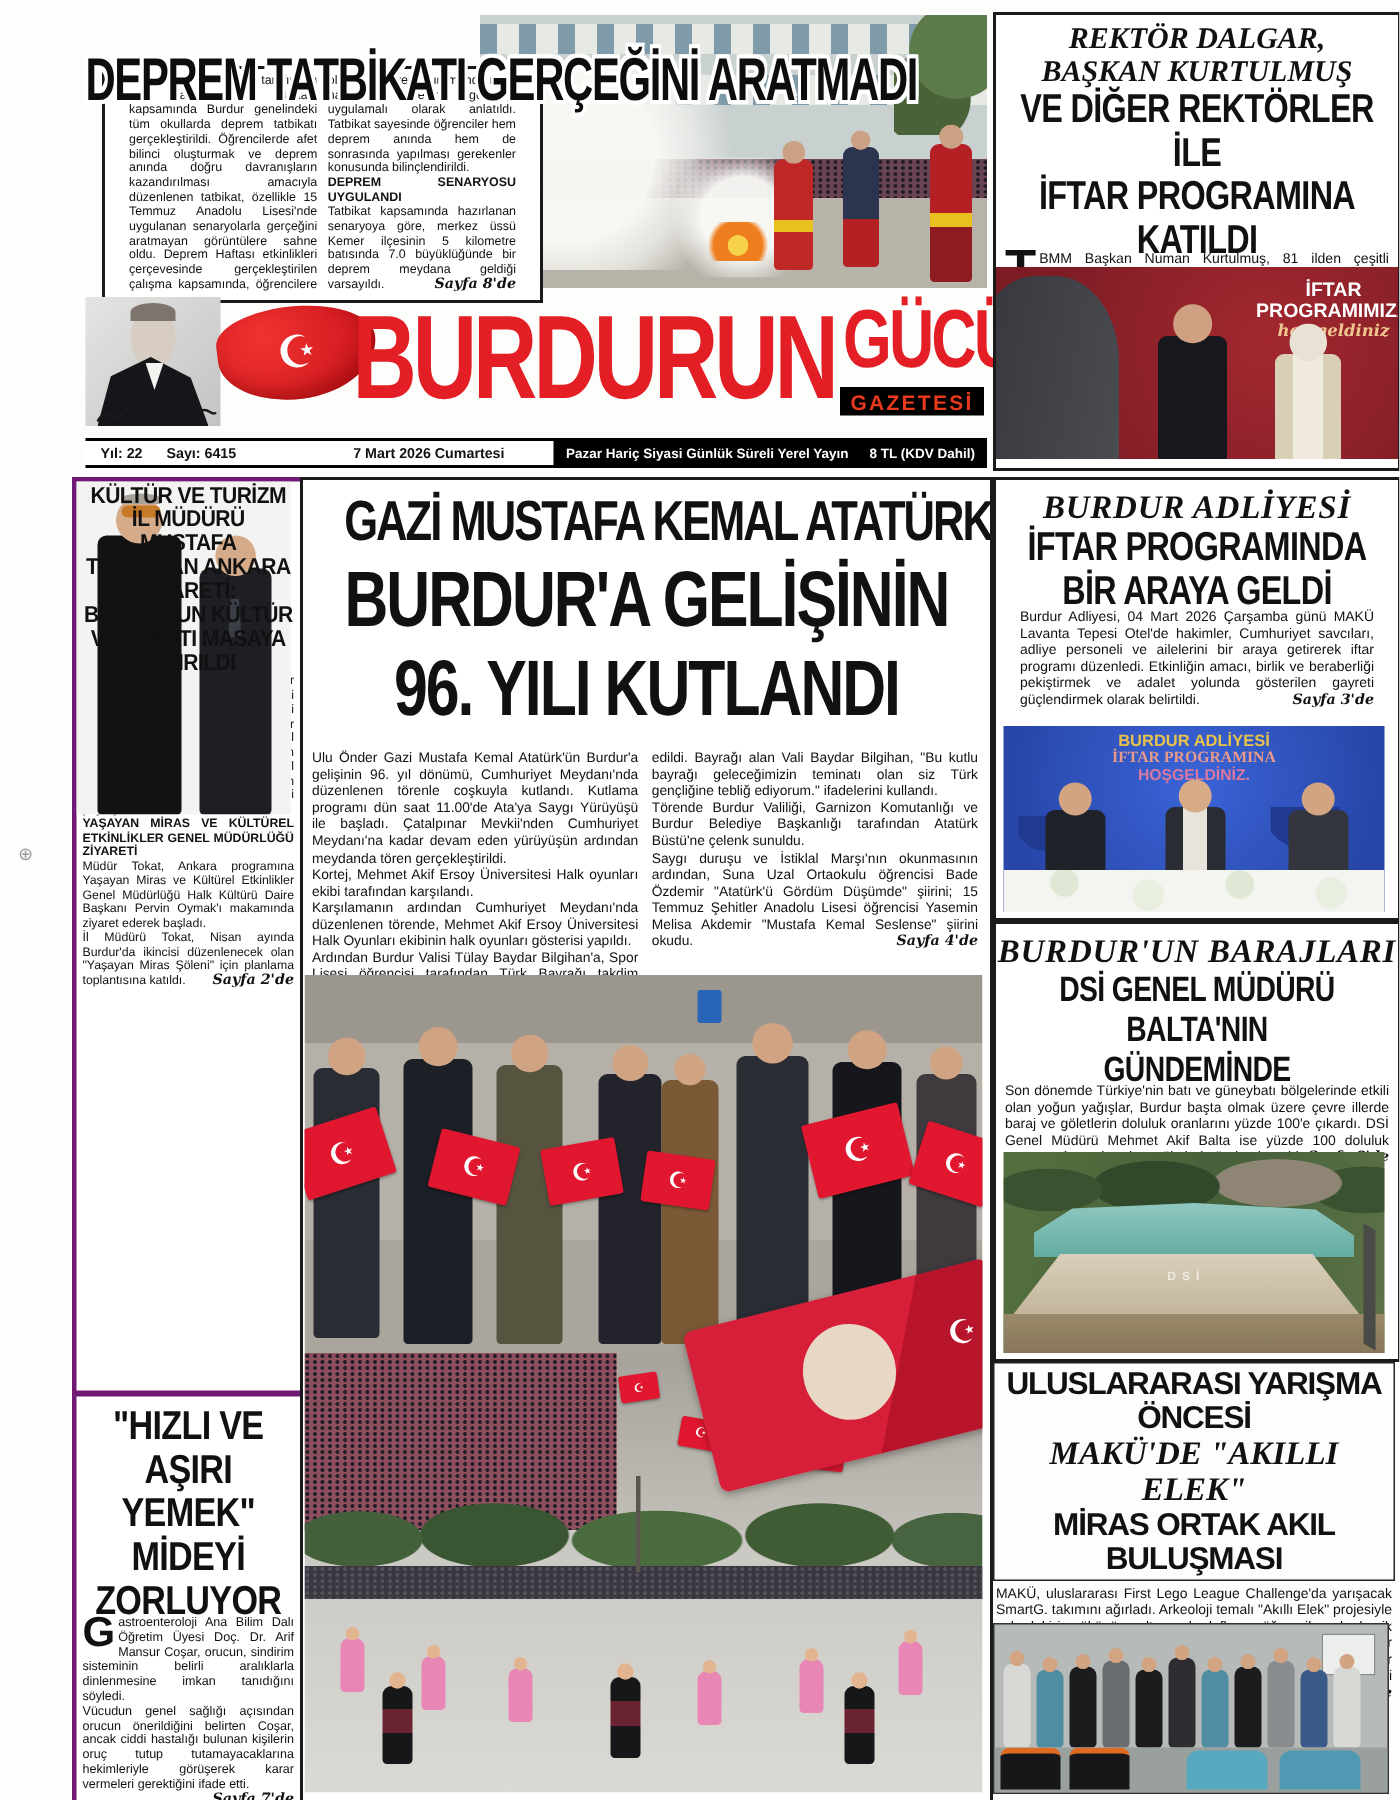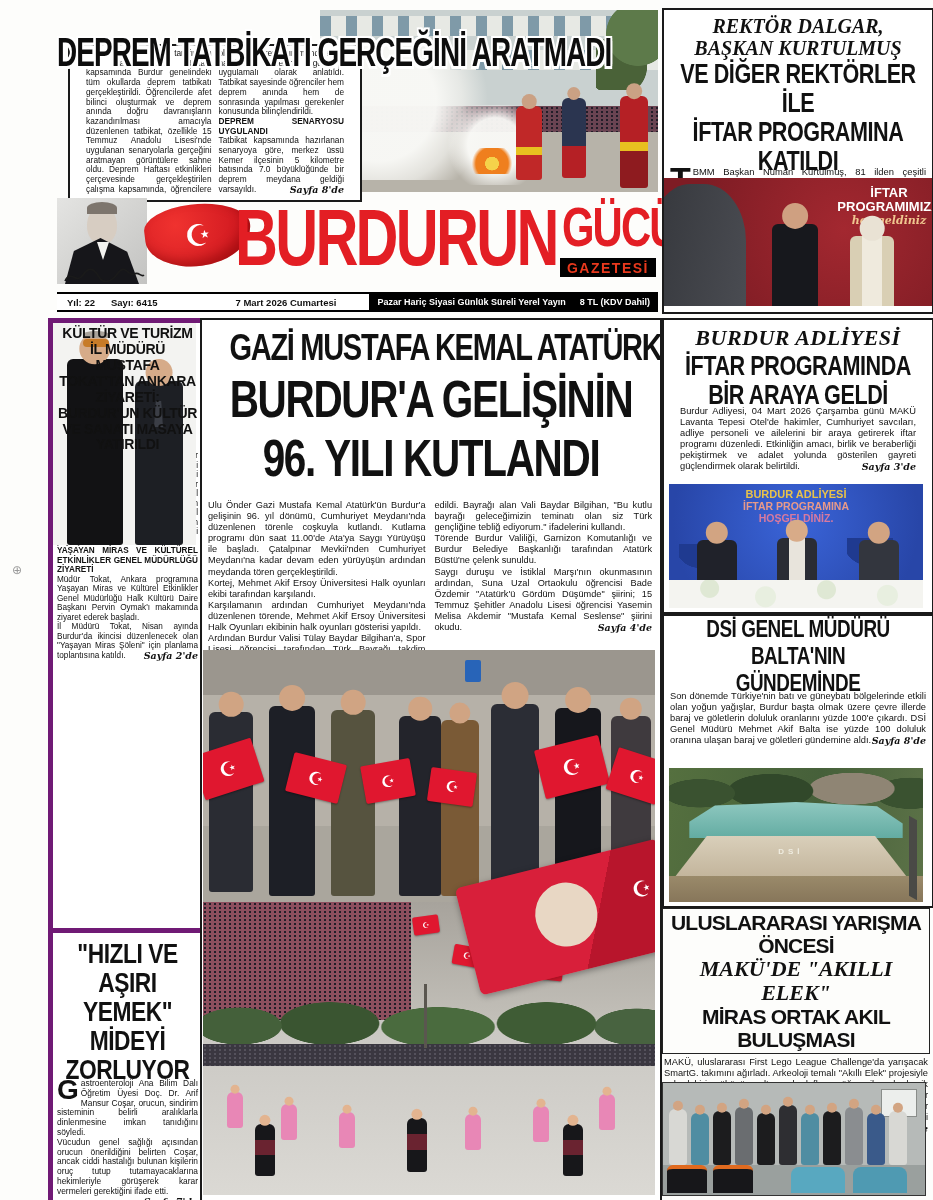--- a/index.html
+++ b/index.html
@@ -1,20 +1,20 @@
 <!DOCTYPE html>
 <html><head>
 <meta charset="utf-8">
 <style>
   html,body{margin:0;padding:0;background:#ffffff;}
   .page{position:relative;width:933px;height:1200px;background:#fdfdfb;overflow:hidden;
         font-family:"Liberation Sans",sans-serif;color:#111;}
   .abs{position:absolute;}
   .box{position:absolute;background:#fff;border:2px solid #1a1a1a;overflow:hidden;}
-  .thickbox{border:5px solid #701a75;}
+  .thickbox{border:3px solid #701a75;}
   .photo{position:absolute;overflow:hidden;}
   .jbody{text-align:justify;}
   .jbody p{margin:0;text-indent:7px;}
   .jbody p.nodent{text-indent:0;}
   .sub{font-weight:700;}
   .pageref{font-family:"DejaVu Serif",serif;font-style:italic;font-weight:700;float:right;font-size:9.5px;}
   .dc{float:left;font-weight:700;line-height:.82;padding-right:2px;font-family:"Liberation Sans",sans-serif;}
   .serifhead{font-family:"Liberation Serif",serif;font-style:italic;font-weight:700;text-align:center;}
   .sansline{font-weight:700;text-align:center;letter-spacing:-0.5px;}
   .fig{position:absolute;border-radius:6px 6px 3px 3px;}
@@ -223,31 +223,32 @@
       <div>BİR ARAYA GELDİ</div>
     </div>
     <div class="jbody" style="margin:3px 16px 0;font-size:9.3px;line-height:11px;">
       <p class="nodent"><span>Burdur Adliyesi, 04 Mart 2026 Çarşamba günü MAKÜ Lavanta Tepesi Otel'de hakimler, Cumhuriyet savcıları, adliye personeli ve ailelerini bir araya getirerek iftar programı düzenledi. Etkinliğin amacı, birlik ve beraberliği pekiştirmek ve adalet yolunda gösterilen gayreti güçlendirmek olarak belirtildi.</span> <span class="pageref">Sayfa 3'de</span></p>
     </div>
     <div class="photo" style="left:5px;top:164px;width:254px;height:124px;background:radial-gradient(circle at 50% 30%,#3a64d8,#2846a8 80%);">
       <div class="abs" style="left:10px;bottom:30px;width:40px;height:34px;background:radial-gradient(circle at 50% 0%,#1f3a90 0 60%,transparent 61%);"></div>
       <div class="abs" style="right:30px;bottom:30px;width:46px;height:40px;background:radial-gradient(circle at 50% 0%,#1f3a90 0 60%,transparent 61%);"></div>
       <div class="phl" style="left:0;top:4px;width:100%;">
         <div style="color:#e8c24a;font-size:11px;">BURDUR ADLİYESİ</div>
-        <div style="color:#e89a8a;font-size:10.5px;">İFTAR PROGRAMINA</div>
+        <div style="color:#e89a8a;font-size:10.5px;font-family:Liberation Serif, serif;">İFTAR PROGRAMINA</div>
         <div style="color:#d87aa0;font-size:10.5px;">HOŞGELDİNİZ.</div>
       </div>
       <div class="fig" style="left:28px;top:56px;width:40px;height:44px;background:#20222a;--skin:#d2a482;"></div>
       <div class="fig" style="left:108px;top:54px;width:40px;height:46px;background:linear-gradient(90deg,#2a2c34 0 30%,#e8e4dc 30% 70%,#2a2c34 70%);--skin:#d8ab88;"></div>
       <div class="fig" style="left:190px;top:56px;width:40px;height:44px;background:#33363e;--skin:#d2a482;"></div>
       <div class="abs" style="left:0;bottom:0;width:100%;height:28px;background:#f4f4f0;background-image:radial-gradient(circle at 16% 30%,#dfe8d4 0 9px,transparent 10px),radial-gradient(circle at 38% 60%,#e8efe0 0 10px,transparent 11px),radial-gradient(circle at 62% 35%,#dfe8d4 0 9px,transparent 10px),radial-gradient(circle at 86% 55%,#e8efe0 0 10px,transparent 11px);"></div>
     </div>
   </div>
 
   <div class="box" style="left:662px;top:614px;width:268px;height:290px;">
+    <div class="serifhead" style="font-size:22px;margin-top:5px;letter-spacing:.5px;">BURDUR'UN BARAJLARI</div>
     <div class="sansline scaled" style="font-size:21px;line-height:24px;">
       <div>DSİ GENEL MÜDÜRÜ BALTA'NIN</div>
       <div>GÜNDEMİNDE</div>
     </div>
     <div class="jbody" style="margin:3px 6px 0;font-size:9.3px;line-height:11px;">
       <p class="nodent"><span>Son dönemde Türkiye'nin batı ve güneybatı bölgelerinde etkili olan yoğun yağışlar, Burdur başta olmak üzere çevre illerde baraj ve göletlerin doluluk oranlarını yüzde 100'e çıkardı. DSİ Genel Müdürü Mehmet Akif Balta ise yüzde 100 doluluk oranına ulaşan baraj ve göletleri gündemine aldı.</span> <span class="pageref">Sayfa 8'de</span></p>
     </div>
     <div class="photo" style="left:5px;top:152px;width:254px;height:134px;background:linear-gradient(100deg,#55703f,#46603a 55%,#5d7348);">
       <div class="abs" style="left:0;top:0;width:100%;height:46px;background:radial-gradient(ellipse 50px 20px at 12% 55%,#3a5230 0 70%,transparent 72%),radial-gradient(ellipse 60px 24px at 40% 50%,#31482a 0 70%,transparent 72%),radial-gradient(ellipse 70px 26px at 72% 45%,#8f8574 0 60%,transparent 62%),radial-gradient(ellipse 50px 22px at 95% 55%,#3a5230 0 70%,transparent 72%);"></div>
       <div class="abs" style="left:8%;top:34px;width:84%;height:36px;background:linear-gradient(#8fc8c0,#63aca2);clip-path:polygon(0 55%,12% 10%,50% 0,88% 12%,100% 60%,100% 100%,0 100%);"></div>

